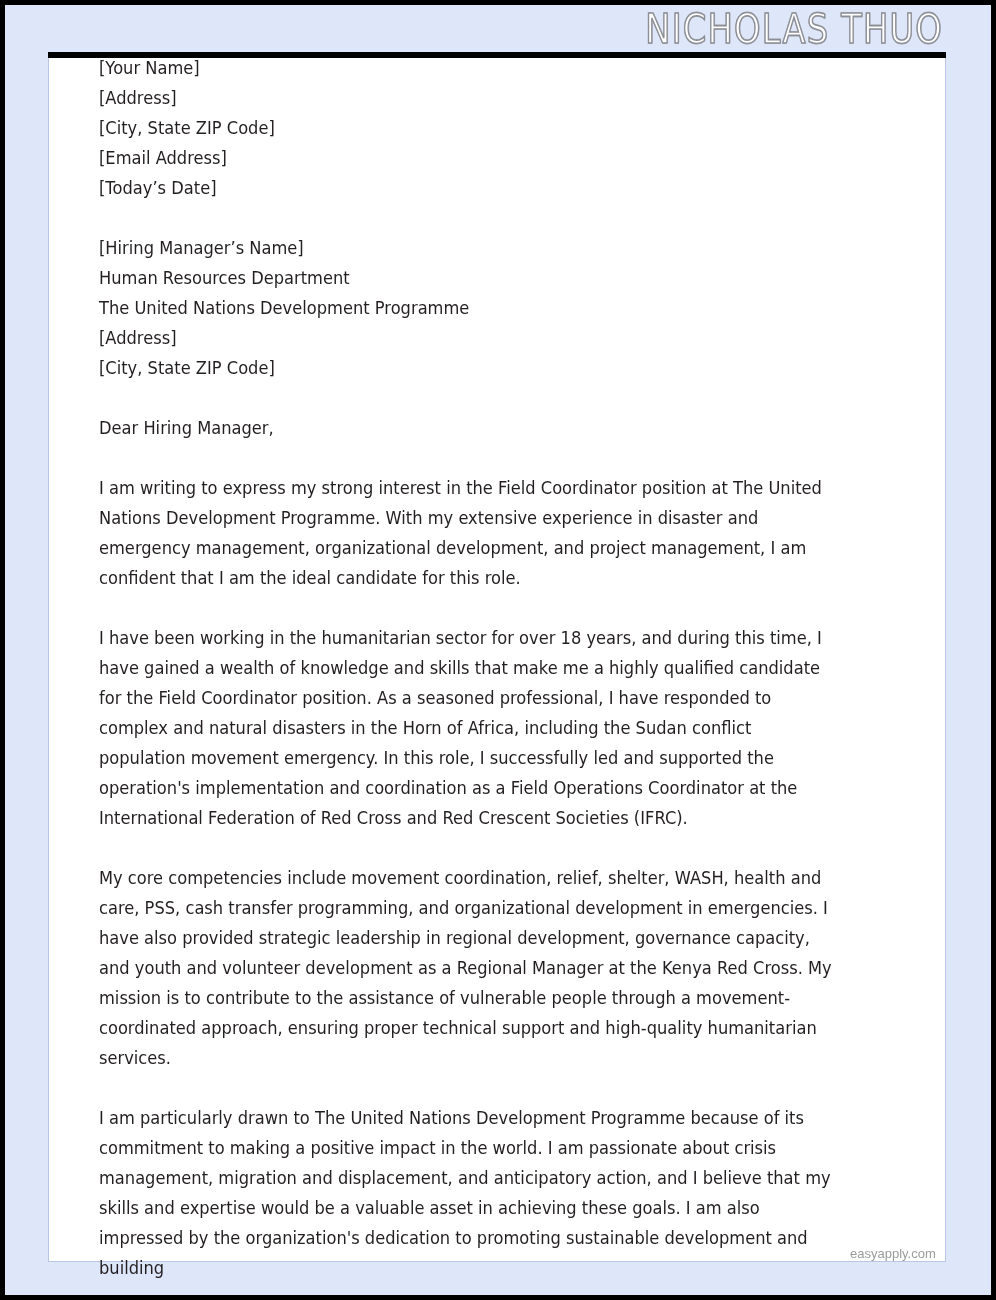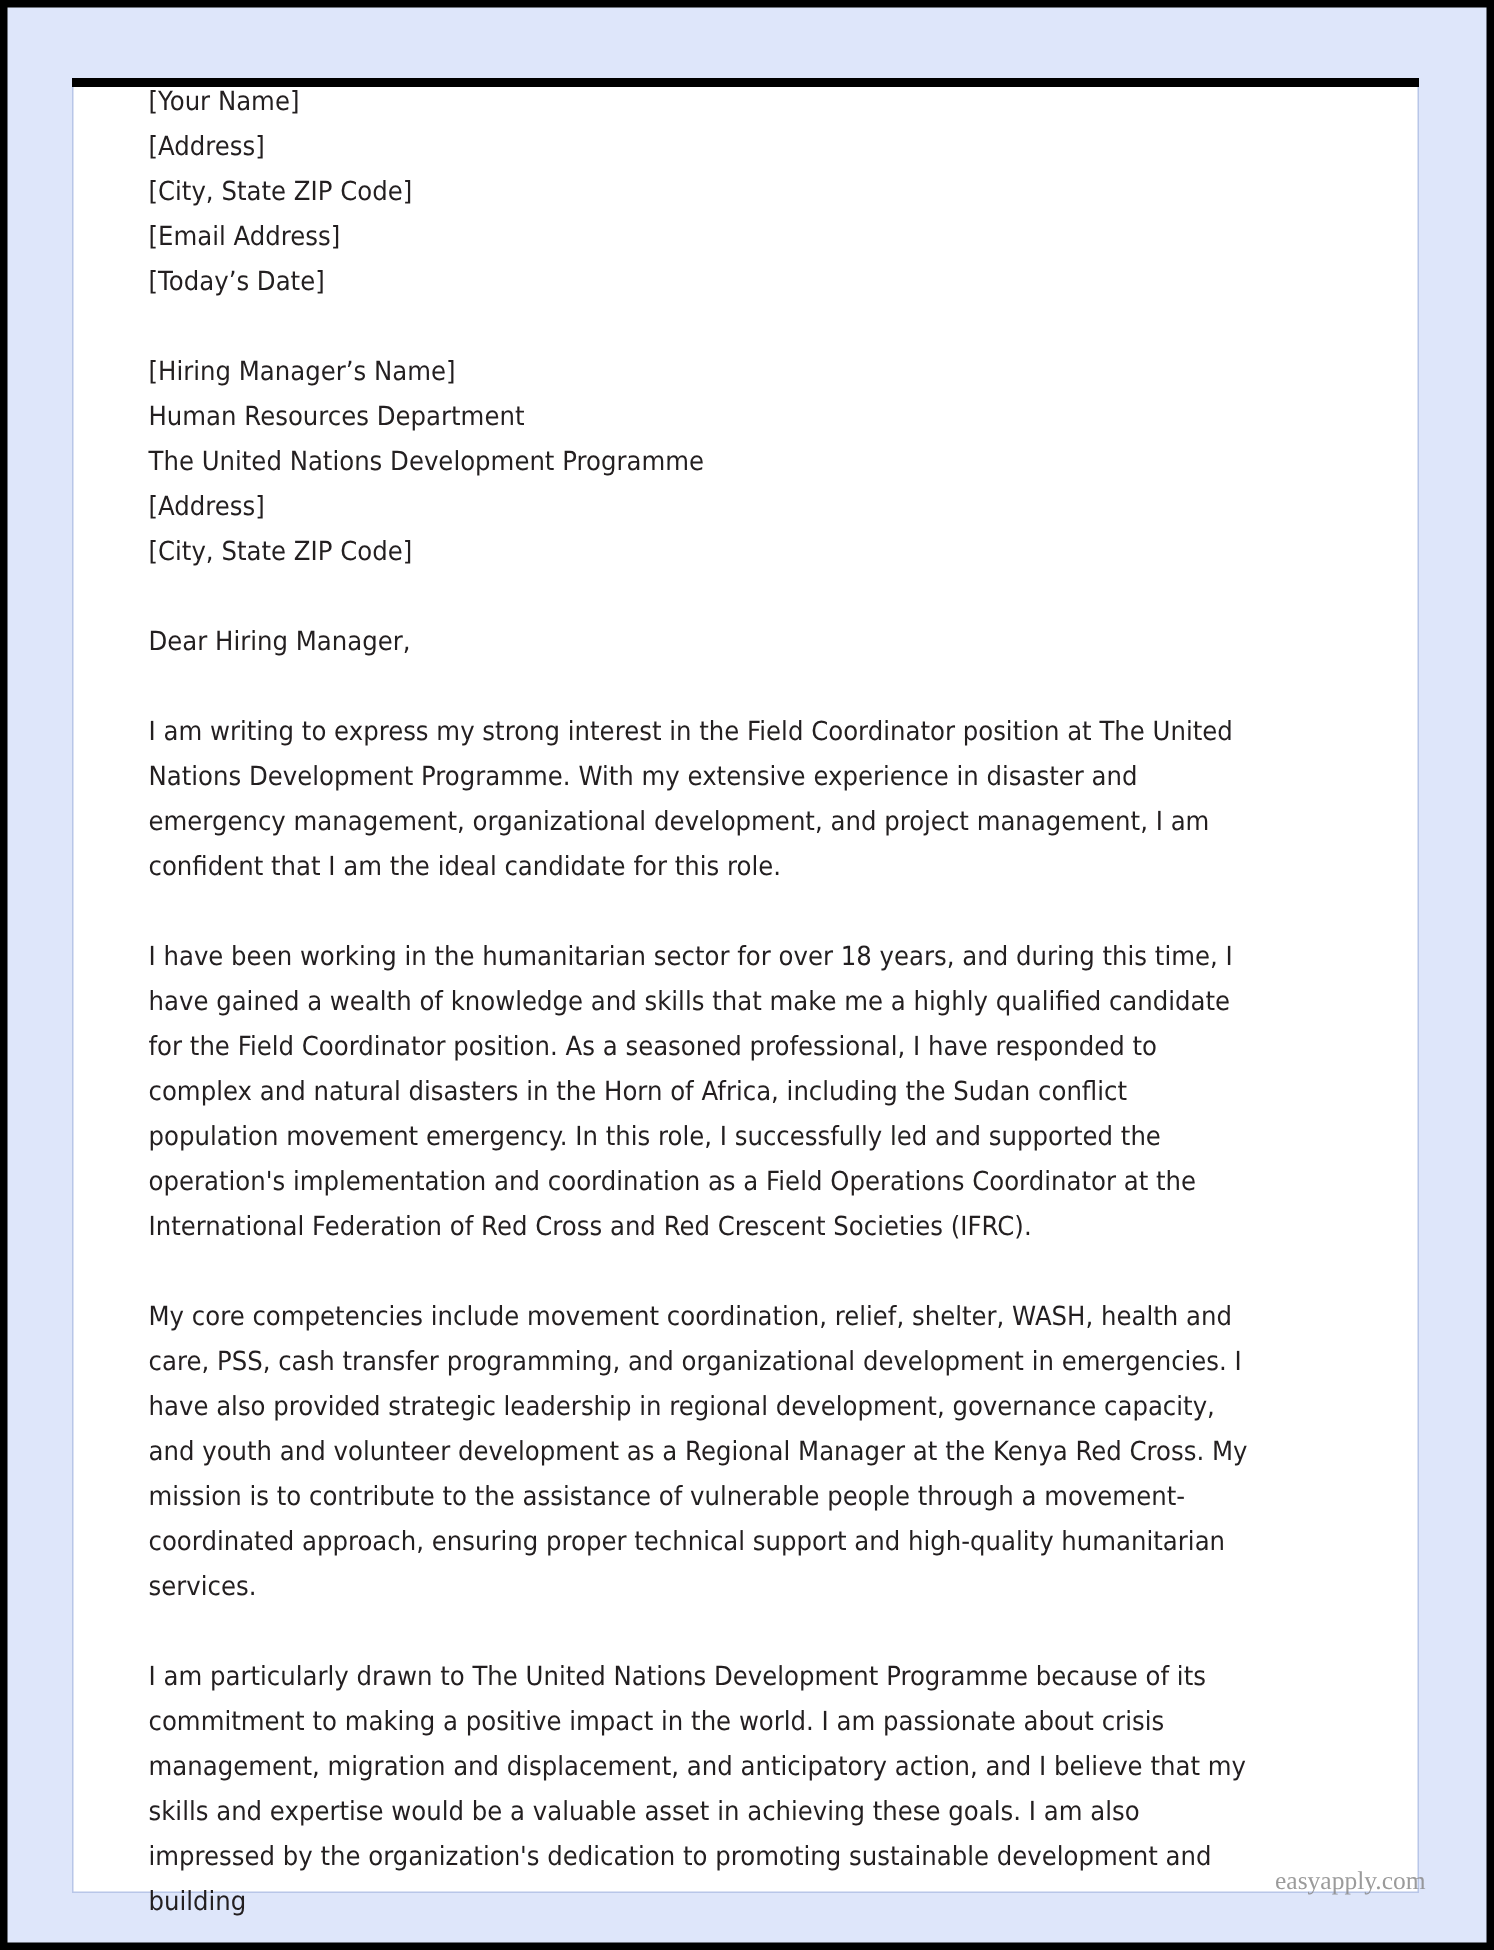--- a/index.html
+++ b/index.html
@@ -118,34 +118,37 @@
   .salutation {
     margin: 0;
     white-space: nowrap;
   }
 
   
   .watermark {
     position: absolute;
     left: 845px;
     top: 1241px;
-    font-family: Liberation Serif, serif;
-    font-size: 17px;
+    font-family: Liberation Sans, sans-serif;
+    font-size: 13px;
     line-height: 16px;
     color: #8a8a8a;
     opacity: 0.85;
     white-space: nowrap;
     letter-spacing: 0px;
   }
 </style>
 </head>
 <body>
 
 <div class="page-frame">
 
+  <div class="letterhead">
+    <div class="letterhead-name">NICHOLAS THUO</div>
+  </div>
 
   <div class="top-rule"></div>
 
   <div class="sheet"></div>
 
   <div class="letter-body">
 
     <div class="addr-block">
       <span class="addr-line">[Your Name]</span>
       <span class="addr-line">[Address]</span>

